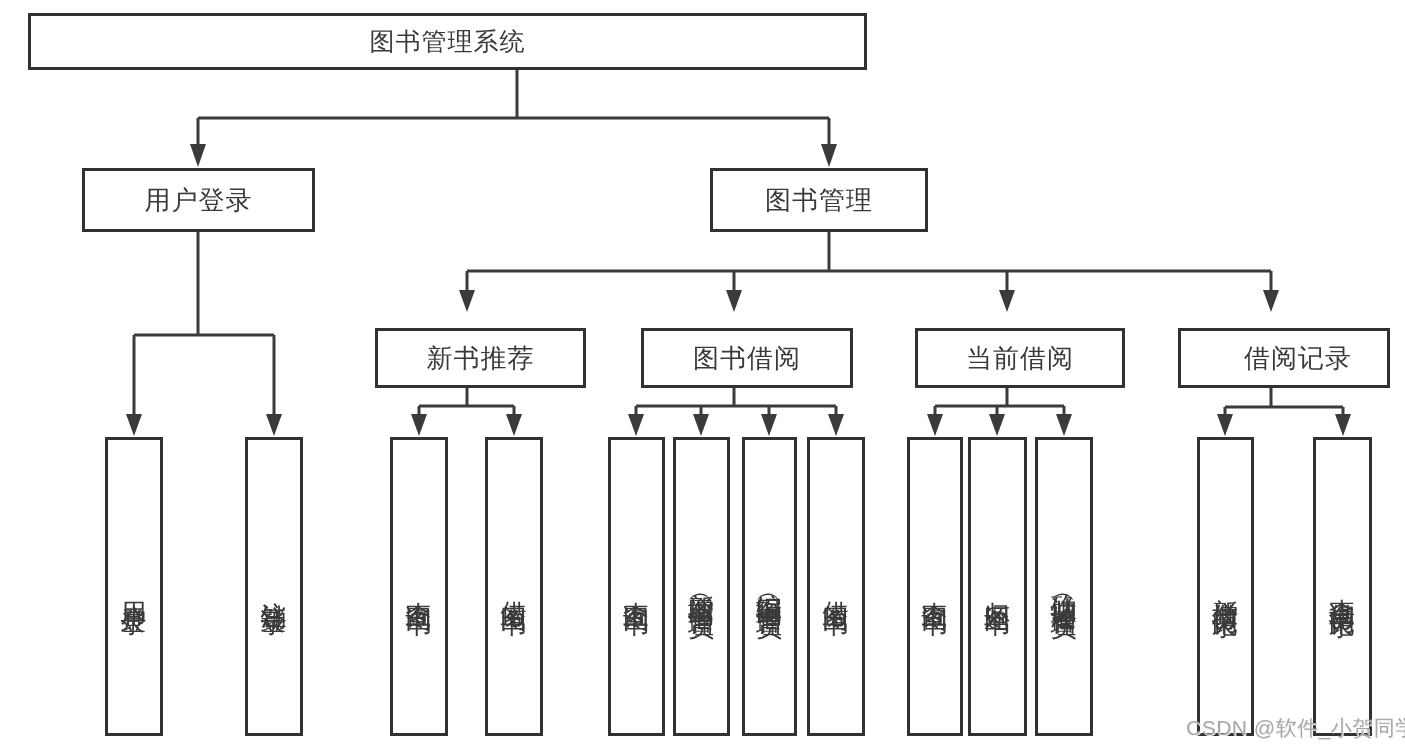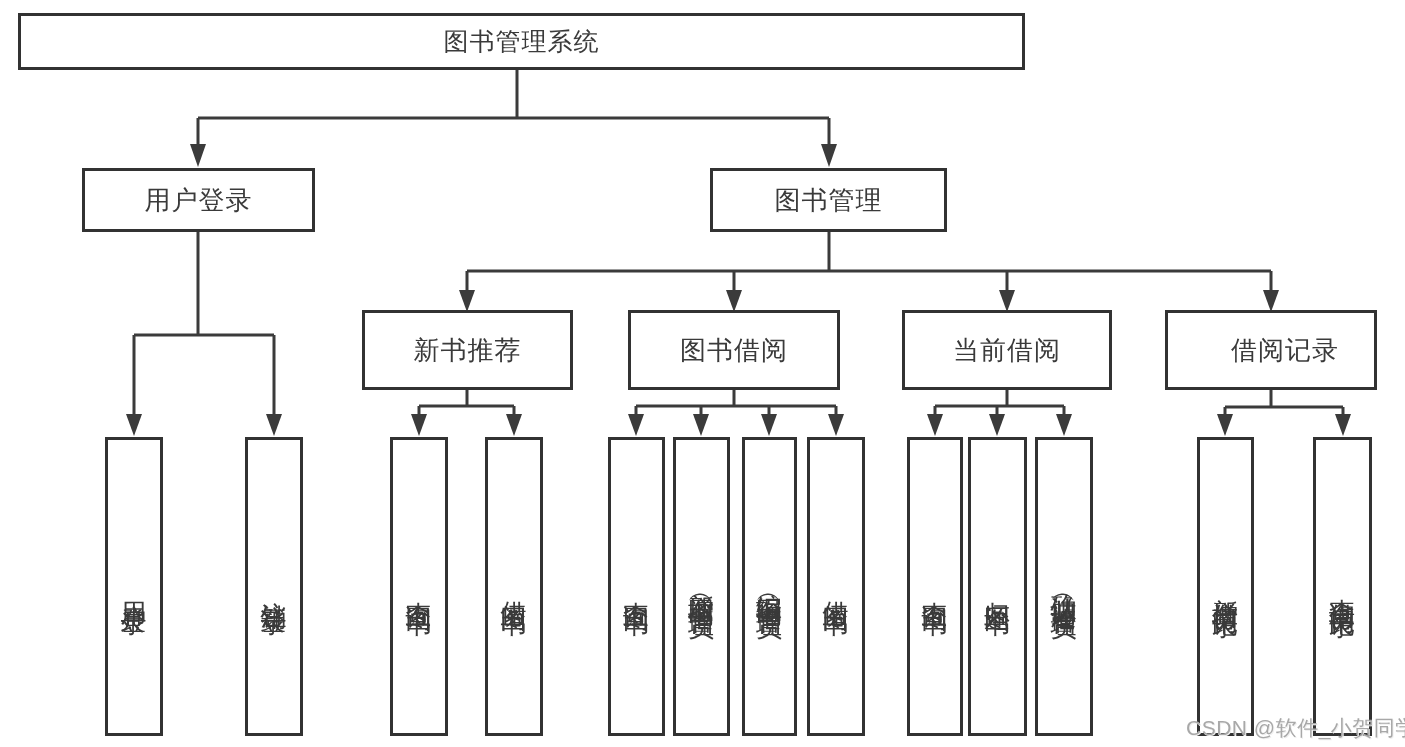--- a/index.html
+++ b/index.html
@@ -28,26 +28,26 @@
     display: flex;
     align-items: center;
     justify-content: center;
     color: #3a3a3a;
     font-size: 26px;
     letter-spacing: 1px;
     white-space: nowrap;
     z-index: 2;
   }
 
-  .node.root   { left: 18px;  top: 13px;  width: 1007px; height: 57px; font-size: 25px; }
+  .node.root   { left: 28px;  top: 13px;  width: 839px; height: 57px; font-size: 25px; }
 
   .node.lvl2a  { left: 82px;  top: 168px; width: 233px; height: 64px; }
-  .node.lvl2b  { left: 710px; top: 168px; width: 237px; height: 64px; }
-
-  .node.lvl3   { top: 310px; height: 80px; }
+  .node.lvl2b  { left: 710px; top: 168px; width: 218px; height: 64px; }
+
+  .node.lvl3   { top: 328px; height: 60px; margin-left: 13px; }
   .node.g1     { left: 362px;  width: 211px; }
   .node.g2     { left: 628px;  width: 212px; }
   .node.g3     { left: 902px;  width: 210px; }
   .node.g4     { left: 1165px; width: 212px; padding-left: 28px; }
 
   .node.leaf   { top: 437px; height: 299px; border-width: 3px; }
   .vlabel {
     writing-mode: vertical-rl;
     text-orientation: mixed;
     font-size: 26px;

